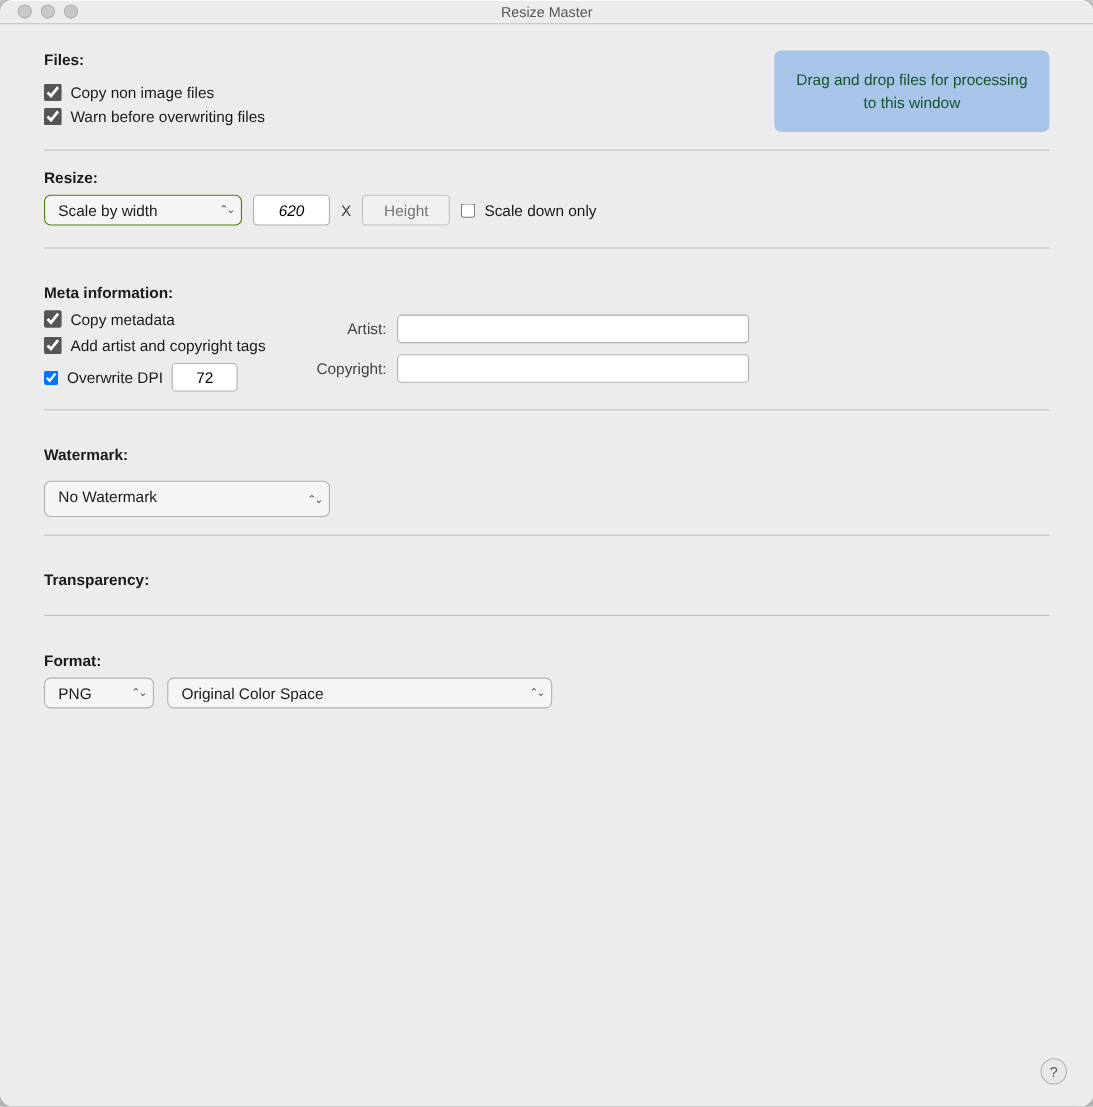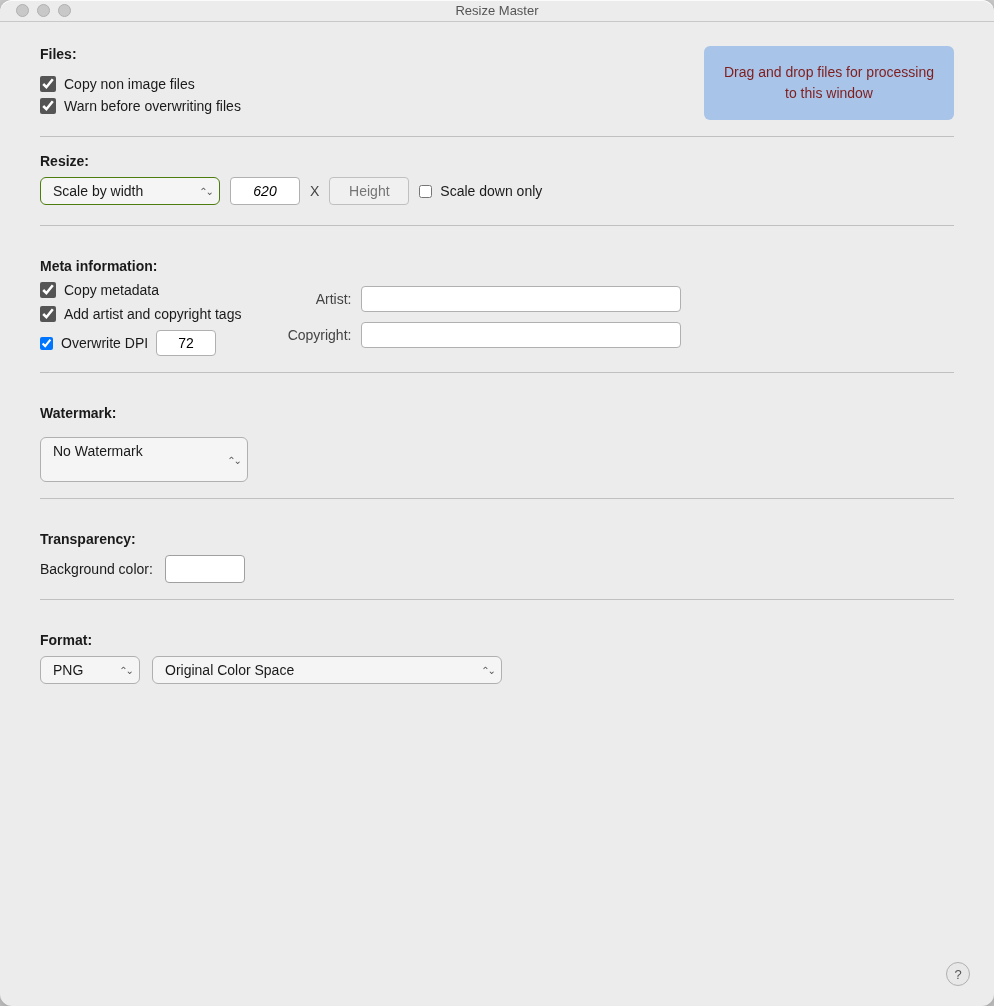--- a/index.html
+++ b/index.html
@@ -101,21 +101,21 @@
       accent-color: #555;
     }
 
     .drop-zone {
       background: #a8c4e8;
       border-radius: 6px;
       padding: 16px 14px;
       width: 250px;
       text-align: center;
       font-size: 14px;
-      color: #7f1d1d;
+      color: #14532d;
       line-height: 1.5;
     }
 
     .divider {
       height: 1px;
       background: #c0c0c0;
       margin: 16px 0;
     }
 
     .resize-section {
@@ -381,25 +381,25 @@
       pointer-events: none;
       letter-spacing: -2px;
     }
 
     .watermark-dropdown {
       appearance: none;
       -webkit-appearance: none;
       background: #f5f5f5;
       border: 1px solid #b0b0b0;
       border-radius: 6px;
-      padding: 5px 30px 22px 12px;
+      padding: 5px 30px 10px 12px;
       font-size: 14px;
       color: #1a1a1a;
       cursor: pointer;
-      width: 208px;
+      width: 260px;
     }
   </style>
 </head>
 <body>
 
 <div class="window">
 
   <div class="titlebar">
     <div class="traffic-lights">
       <div class="traffic-light tl-close"></div>
@@ -495,24 +495,20 @@
           <option>Image Watermark</option>
           <option>Text Watermark</option>
         </select>
       </div>
     </div>
 
     <div class="divider"></div>
 
     <div class="transparency-section">
       <div class="section-label">Transparency:</div>
-      <div class="bg-color-row">
-        <span>Background color:</span>
-        <div class="color-box"></div>
-      </div>
     </div>
 
     <div class="divider"></div>
 
     <div class="format-section">
       <div class="section-label">Format:</div>
       <div class="format-controls">
         <div class="select-wrapper-sm">
           <select class="select-dropdown-sm">
             <option>PNG</option>

